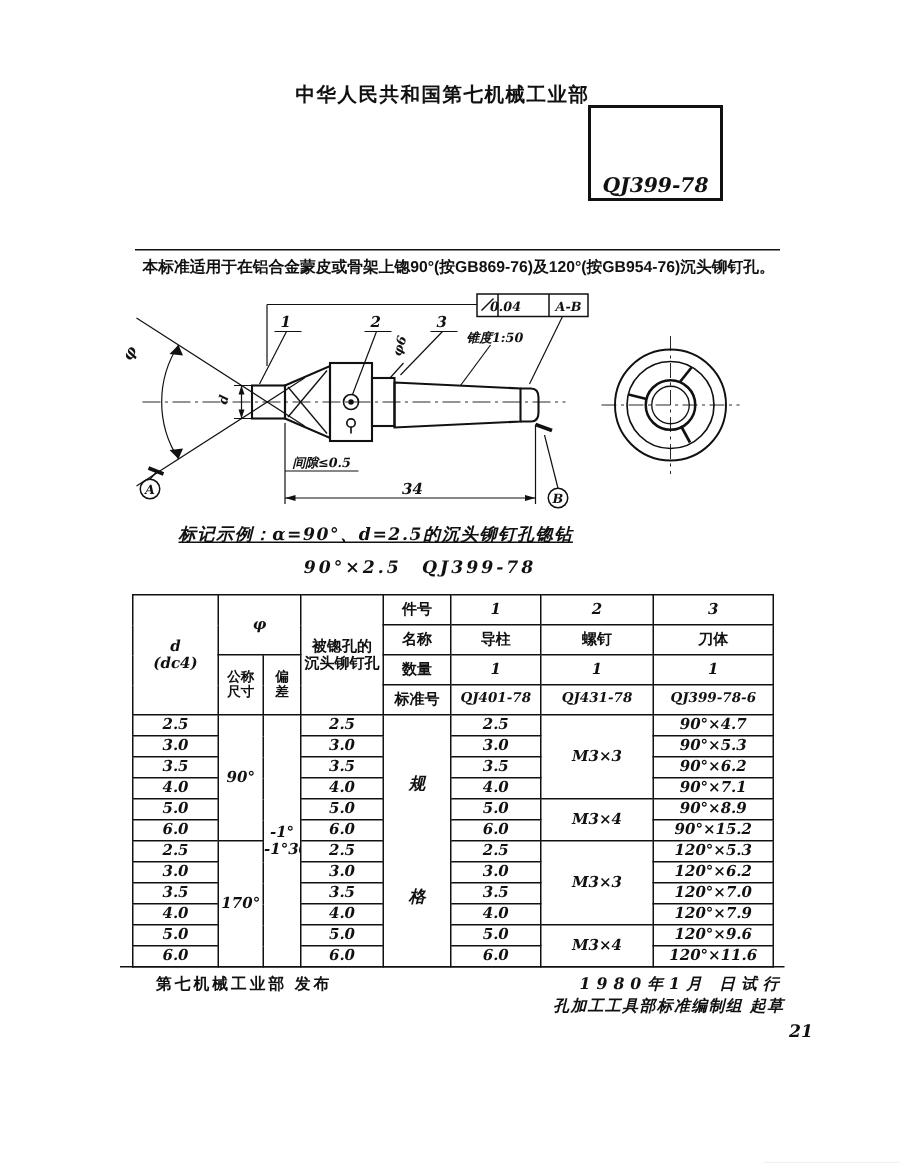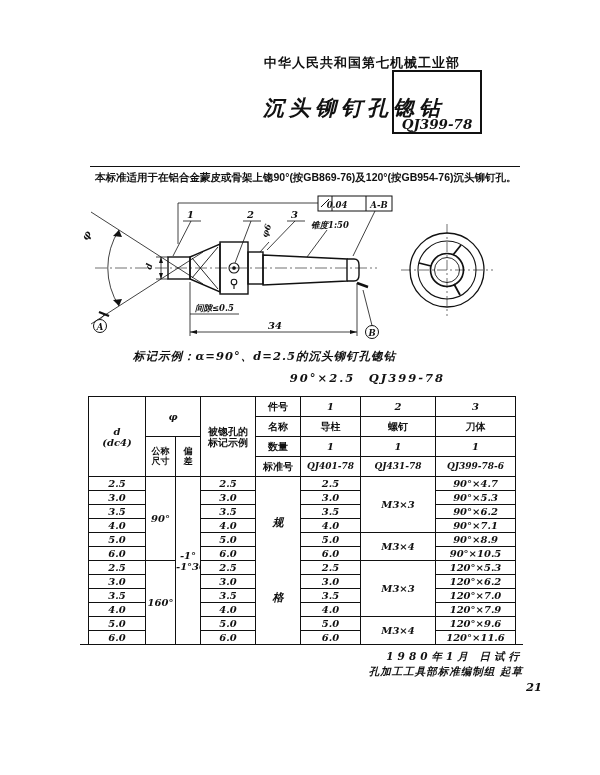--- a/index.html
+++ b/index.html
@@ -1,35 +1,35 @@
 <!DOCTYPE html>
 <html><head>
 <meta charset="utf-8">
 <style>
   html,body{margin:0;padding:0;background:#e8e8e8;}
   .page{position:relative;width:600px;height:775px;background:#ffffff;overflow:hidden;
         font-family:"Liberation Sans",sans-serif;color:#111;}
   .abs{position:absolute;}
   .hand{font-family:"DejaVu Serif",serif;font-style:italic;font-weight:bold;}
   .pre{white-space:pre-line;}
-  .ctr{text-align:right;}
+  .ctr{text-align:center;}
 
   
   .ministry{top:54px;left:130px;width:330px;font-size:13px;font-weight:bold;letter-spacing:1px;}
   .std-type{top:78px;left:115px;width:330px;font-size:12px;font-weight:bold;letter-spacing:16px;text-indent:16px;}
   .doc-title{top:94px;left:115px;width:330px;font-size:21px;letter-spacing:5px;}
   .doc-sub{top:129px;left:115px;width:340px;font-size:12px;letter-spacing:1px;}
   .code-box{top:70px;left:392px;width:86px;height:60px;border:2px solid #111;
             display:flex;align-items:flex-end;justify-content:center;font-size:13.5px;}
   .rule{border-top:1.5px solid #111;height:0;}
   .rule-head{top:166px;left:90px;width:430px;}
   .note{top:171px;left:95px;width:424px;font-size:10.5px;font-weight:bold;}
 
   
-  .mark1{top:349px;left:133px;width:340px;font-size:11.5px;letter-spacing:1px;}
+  .mark1{top:349px;left:119px;width:340px;font-size:11.5px;letter-spacing:1px;text-decoration:underline;}
   .mark2{top:371px;left:115px;width:330px;font-size:11.5px;letter-spacing:2px;}
 
   
   table.spec{position:absolute;top:396px;left:88px;width:427px;border-collapse:collapse;
              table-layout:fixed;border:1.5px solid #111;}
   table.spec td{border:1px solid #111;text-align:center;vertical-align:middle;
                 padding:0;font-size:10px;line-height:1.1;overflow:hidden;}
   thead td{height:19px;font-weight:bold;}
   tbody td{height:13px;}
   tbody{font-family:"DejaVu Serif",serif;font-style:italic;font-weight:bold;margin-left:32px;}
@@ -49,21 +49,20 @@
   .draw{top:186px;left:55px;}
   .svgt{font-family:"DejaVu Serif",serif;font-style:italic;font-weight:bold;font-size:10px;fill:#111;}
   .svgs{font-size:8.5px;}
 </style>
 </head>
 <body>
 
 <div class="page">
 
   <div class="abs ministry ctr">中华人民共和国第七机械工业部</div>
-  <div class="abs doc-title ctr hand">沉头铆钉孔锪钻</div>
   <div class="abs code-box hand">
     <span>QJ399-78</span>
   </div>
 
   <div class="abs rule rule-head"></div>
   <div class="abs note">本标准适用于在铝合金蒙皮或骨架上锪90°(按GB869-76)及120°(按GB954-76)沉头铆钉孔。</div>
 
   <svg class="abs draw" width="470" height="160" viewBox="0 0 470 160">
     <g stroke="#111" fill="none">
 
@@ -187,21 +186,21 @@
         <col style="width:60px">
         <col style="width:75px">
         <col style="width:80px">
     </colgroup>
     <thead>
       <tr>
         <td rowspan="4" class="pre hand">d
 (dc4)</td>
         <td colspan="2" rowspan="2" class="hand">φ</td>
         <td rowspan="4" class="pre">被锪孔的
-标记示例</td>
+沉头铆钉孔</td>
         <td>件号</td>
         <td class="hand">1</td>
         <td class="hand">2</td>
         <td class="hand">3</td>
       </tr>
       <tr>
         <td>名称</td>
         <td>导柱</td>
         <td>螺钉</td>
         <td>刀体</td>
@@ -264,25 +263,25 @@
           <td>5.0</td>
           <td>5.0</td>
           <td>5.0</td>
           <td rowspan="2">M3×4</td>
           <td>90°×8.9</td>
         </tr>
         <tr>
           <td>6.0</td>
           <td>6.0</td>
           <td>6.0</td>
-          <td>90°×10.5</td>
-        </tr>
-        <tr>
-          <td>2.5</td>
-          <td rowspan="6">160°</td>
+          <td>90°×15.2</td>
+        </tr>
+        <tr>
+          <td>2.5</td>
+          <td rowspan="6">170°</td>
           <td>2.5</td>
           <td>2.5</td>
           <td rowspan="4">M3×3</td>
           <td>120°×5.3</td>
         </tr>
         <tr>
           <td>3.0</td>
           <td>3.0</td>
           <td>3.0</td>
           <td>120°×6.2</td>
@@ -310,20 +309,21 @@
           <td>6.0</td>
           <td>6.0</td>
           <td>6.0</td>
           <td>120°×11.6</td>
         </tr>
       </tbody>
   </table>
 
   <div class="abs rule rule-foot"></div>
   <div class="abs foot-left">
+    <div>第七机械工业部 发布</div>
   </div>
   <div class="abs foot-right">
     <div class="fr1 hand">1980年1月 日试行</div>
     <div class="fr2 hand">孔加工工具部标准编制组 起草</div>
   </div>
   <div class="abs pageno hand">21</div>
 
 </div>
 
 </body></html>

